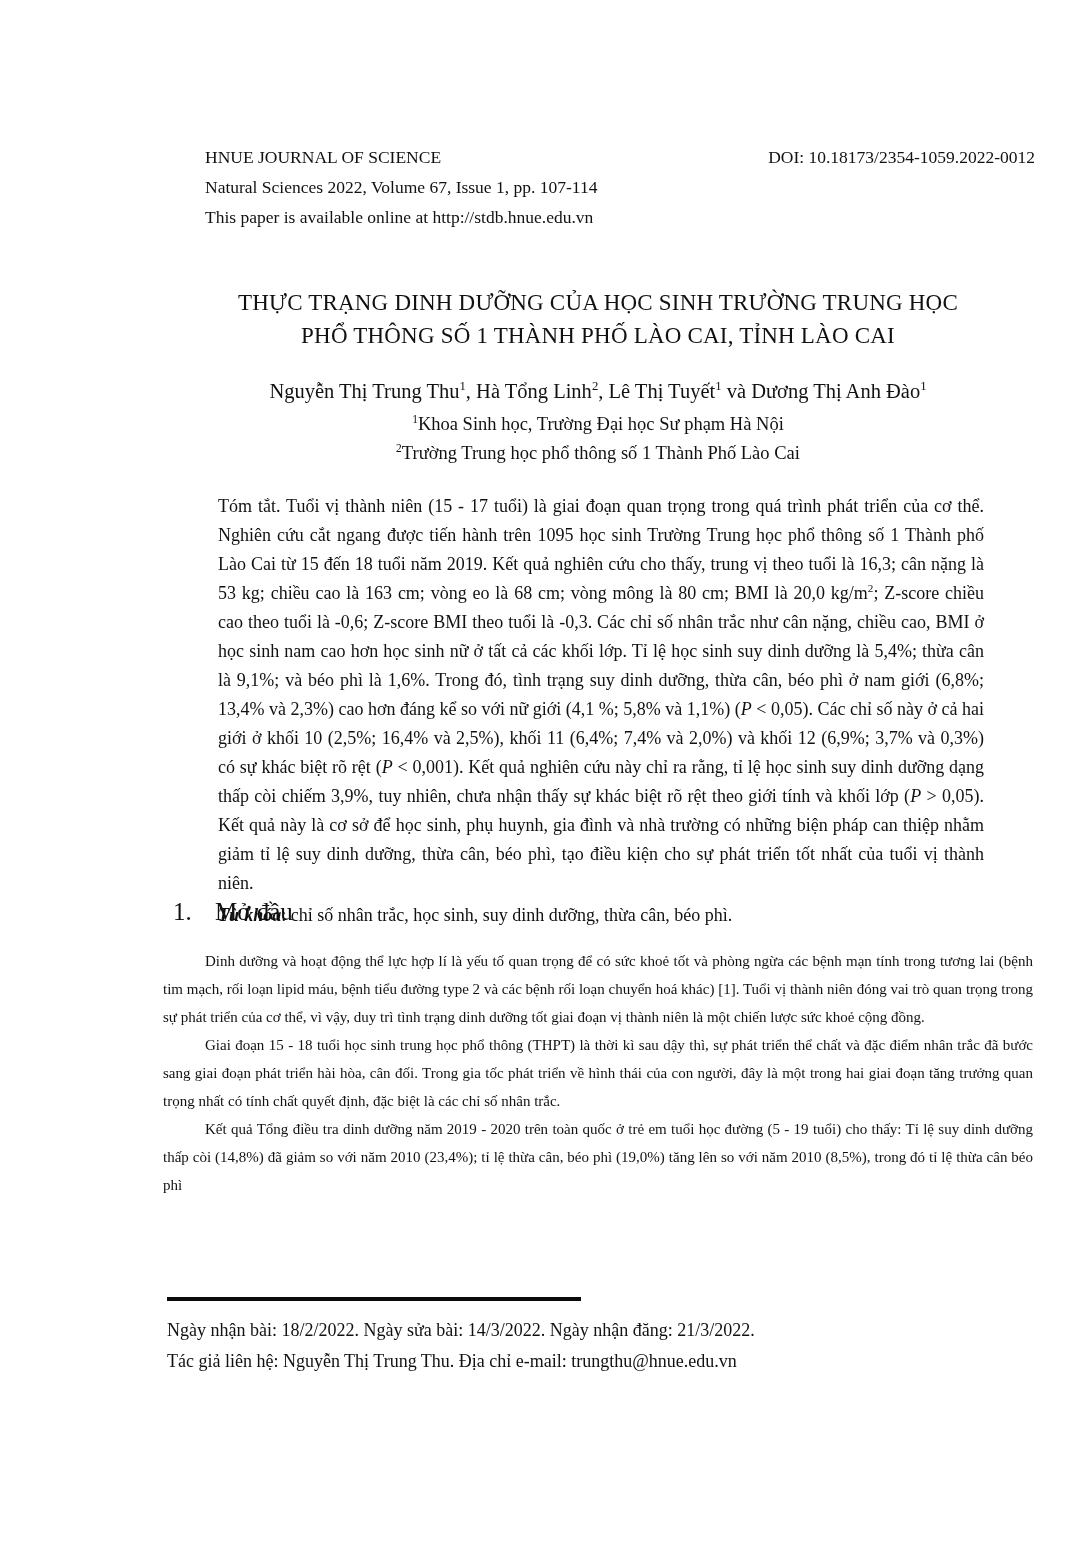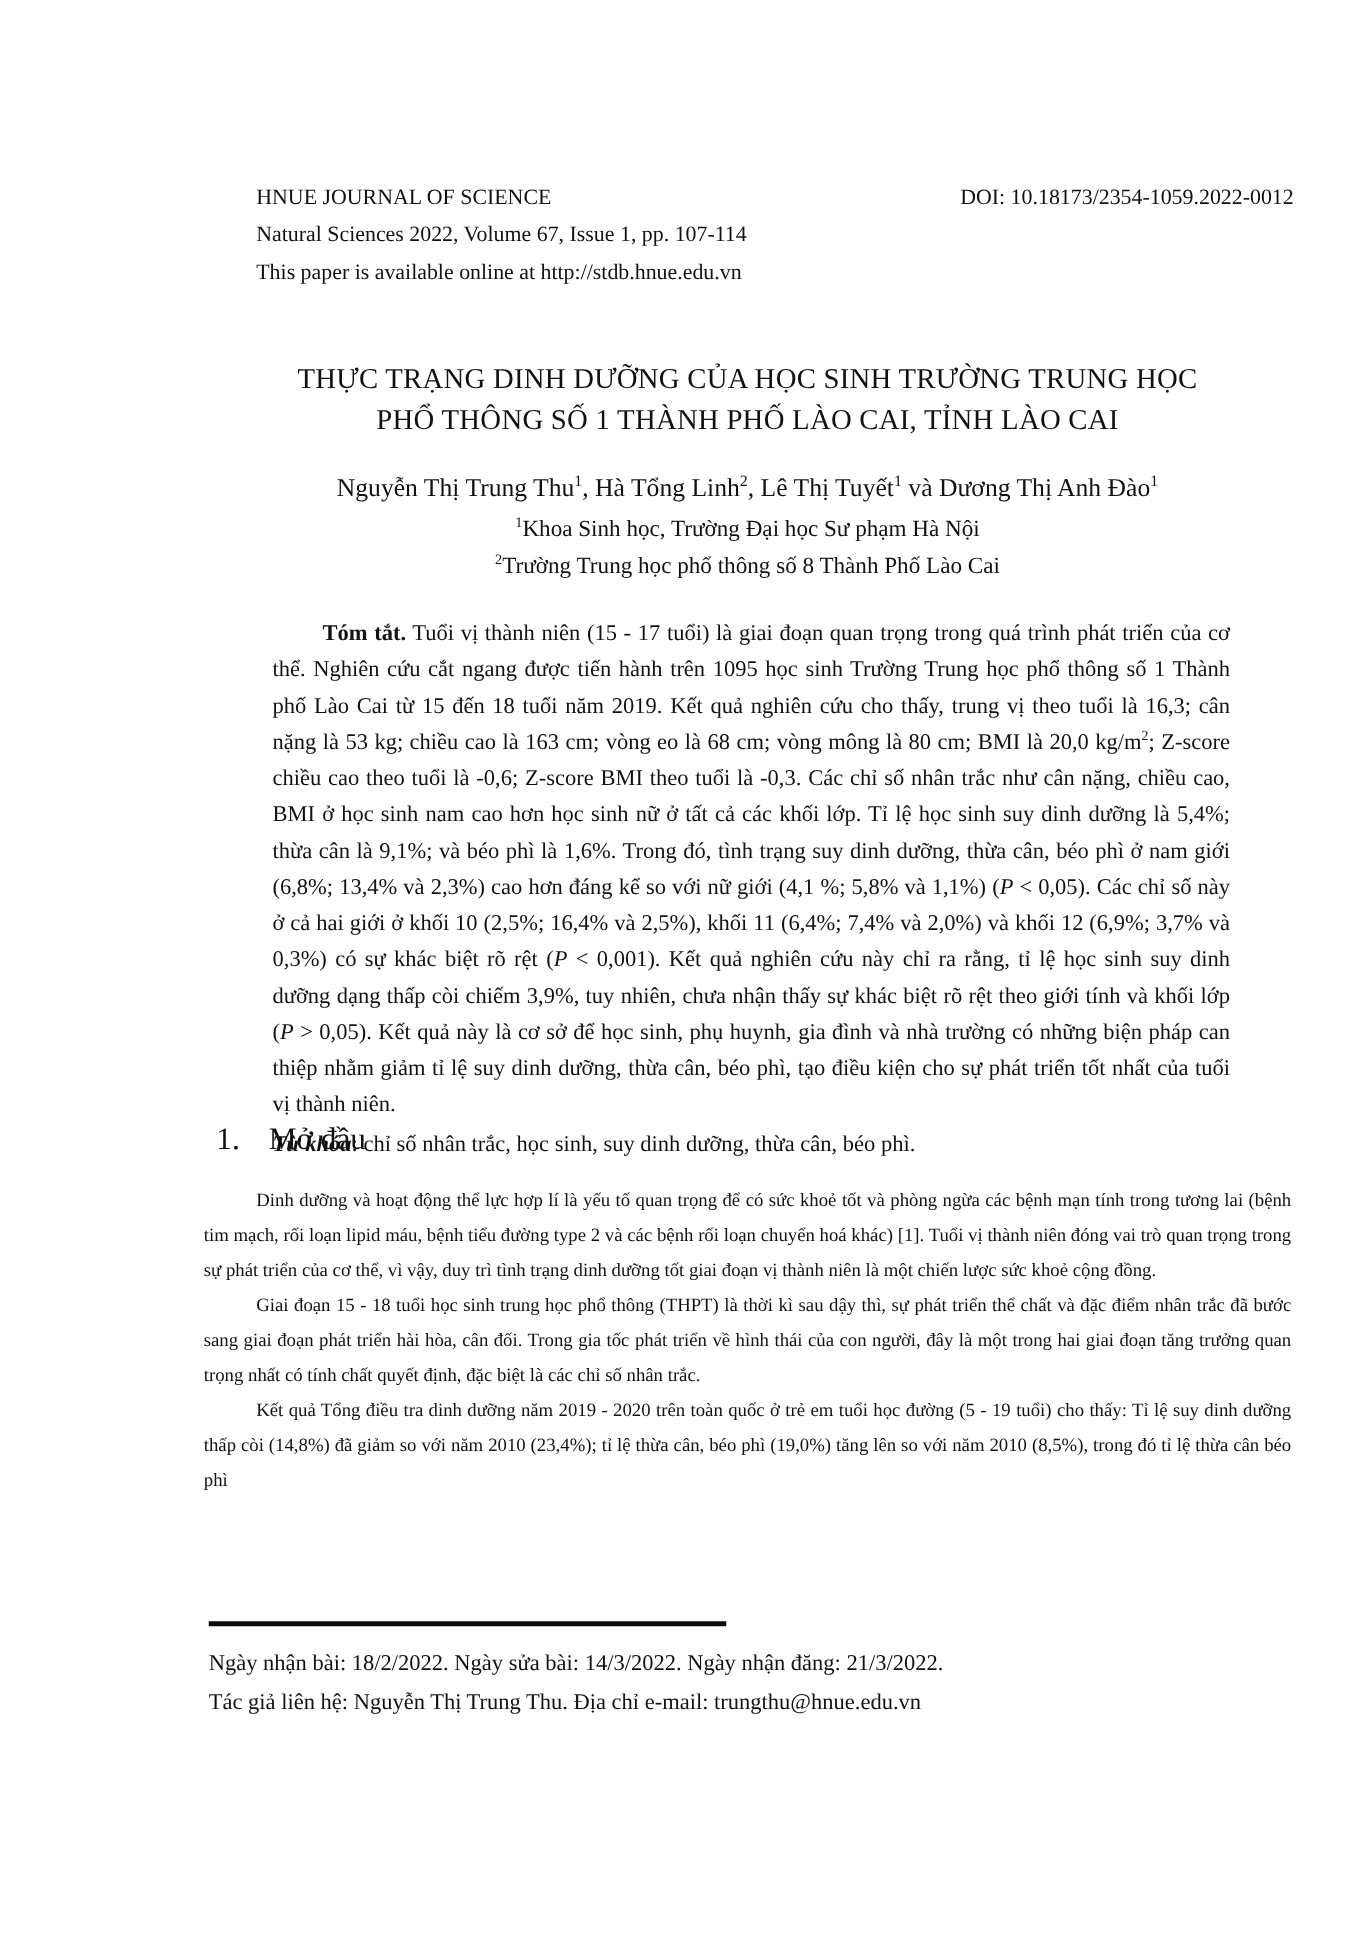--- a/index.html
+++ b/index.html
@@ -52,21 +52,21 @@
   
   .abstract-block {
     position: absolute;
     top: 492px; left: 218px; width: 766px;
     font-size: 18px;
     line-height: 29px;
     text-align: justify;
   }
   .abstract-block p { margin: 0; }
   .abstract-block .keywords { margin-top: 3px; text-align: left; }
-  .b  { font-weight: bold; margin-left: 40px; }
+  .b  { font-weight: normal; }
   .bi { font-weight: bold; font-style: italic; }
   em  { font-style: italic; }
   
   .section-block {
     position: absolute;
     top: 894px; left: 163px; right: 57px;
   }
   .section-heading {
     margin: 0 0 0 10px;
     font-size: 25px;
@@ -114,21 +114,21 @@
       <div>This paper is available online at http://stdb.hnue.edu.vn</div>
     </div>
     <div class="doi">DOI: 10.18173/2354-1059.2022-0012</div>
   </div>
 
   <div class="title-block">
     <h1 class="paper-title"><span>THỰC TRẠNG DINH DƯỠNG CỦA HỌC SINH TRƯỜNG TRUNG HỌC</span><br><span>PHỔ THÔNG SỐ 1 THÀNH PHỐ LÀO CAI, TỈNH LÀO CAI</span></h1>
     <p class="authors"><span>Nguyễn Thị Trung Thu</span><sup>1</sup><span>, Hà Tổng Linh</span><sup>2</sup><span>, Lê Thị Tuyết</span><sup>1</sup><span> và Dương Thị Anh Đào</span><sup>1</sup></p>
     <div class="affils">
       <p class="affil"><sup>1</sup><span>Khoa Sinh học, Trường Đại học Sư phạm Hà Nội</span></p>
-      <p class="affil"><sup>2</sup><span>Trường Trung học phổ thông số 8 Thành Phố Lào Cai</span></p>
+      <p class="affil"><sup>2</sup><span>Trường Trung học phổ thông số 1 Thành Phố Lào Cai</span></p>
     </div>
   </div>
 
   <div class="abstract-block">
     <p><span class="b">Tóm tắt.</span><span> Tuổi vị thành niên (15 - 17 tuổi) là giai đoạn quan trọng trong quá trình phát triển của cơ thể. Nghiên cứu cắt ngang được tiến hành trên 1095 học sinh Trường Trung học phổ thông số 1 Thành phố Lào Cai từ 15 đến 18 tuổi năm 2019. Kết quả nghiên cứu cho thấy, trung vị theo tuổi là 16,3; cân nặng là 53 kg; chiều cao là 163 cm; vòng eo là 68 cm; vòng mông là 80 cm; BMI là 20,0 kg/m</span><sup>2</sup><span>; Z-score chiều cao theo tuổi là -0,6; Z-score BMI theo tuổi là -0,3. Các chỉ số nhân trắc như cân nặng, chiều cao, BMI ở học sinh nam cao hơn học sinh nữ ở tất cả các khối lớp. Tỉ lệ học sinh suy dinh dưỡng là 5,4%; thừa cân là 9,1%; và béo phì là 1,6%. Trong đó, tình trạng suy dinh dưỡng, thừa cân, béo phì ở nam giới (6,8%; 13,4% và 2,3%) cao hơn đáng kể so với nữ giới (4,1 %; 5,8% và 1,1%) (</span><em>P</em><span> &lt; 0,05). Các chỉ số này ở cả hai giới ở khối 10 (2,5%; 16,4% và 2,5%), khối 11 (6,4%; 7,4% và 2,0%) và khối 12 (6,9%; 3,7% và 0,3%) có sự khác biệt rõ rệt (</span><em>P</em><span> &lt; 0,001). Kết quả nghiên cứu này chỉ ra rằng, tỉ lệ học sinh suy dinh dưỡng dạng thấp còi chiếm 3,9%, tuy nhiên, chưa nhận thấy sự khác biệt rõ rệt theo giới tính và khối lớp (</span><em>P</em><span> &gt; 0,05). Kết quả này là cơ sở để học sinh, phụ huynh, gia đình và nhà trường có những biện pháp can thiệp nhằm giảm tỉ lệ suy dinh dưỡng, thừa cân, béo phì, tạo điều kiện cho sự phát triển tốt nhất của tuổi vị thành niên.</span></p>
     <p class="keywords"><span class="bi">Từ khóa</span><span>: chỉ số nhân trắc, học sinh, suy dinh dưỡng, thừa cân, béo phì.</span></p>
   </div>
 
   <div class="section-block">
     <h2 class="section-heading"><span class="sec-num">1.</span><span>Mở đầu</span></h2>

